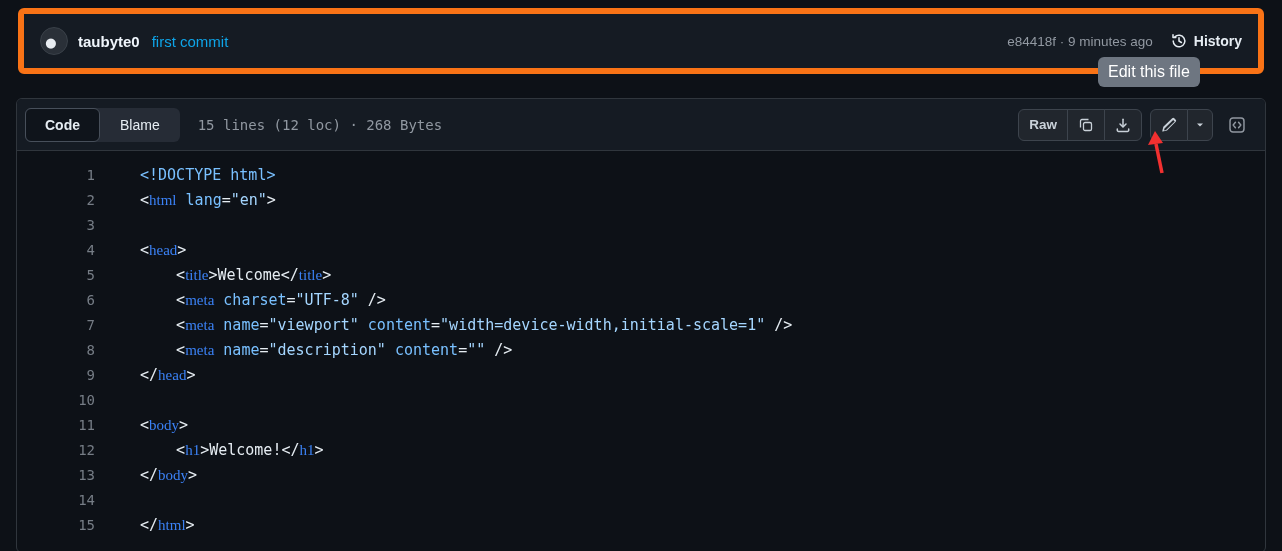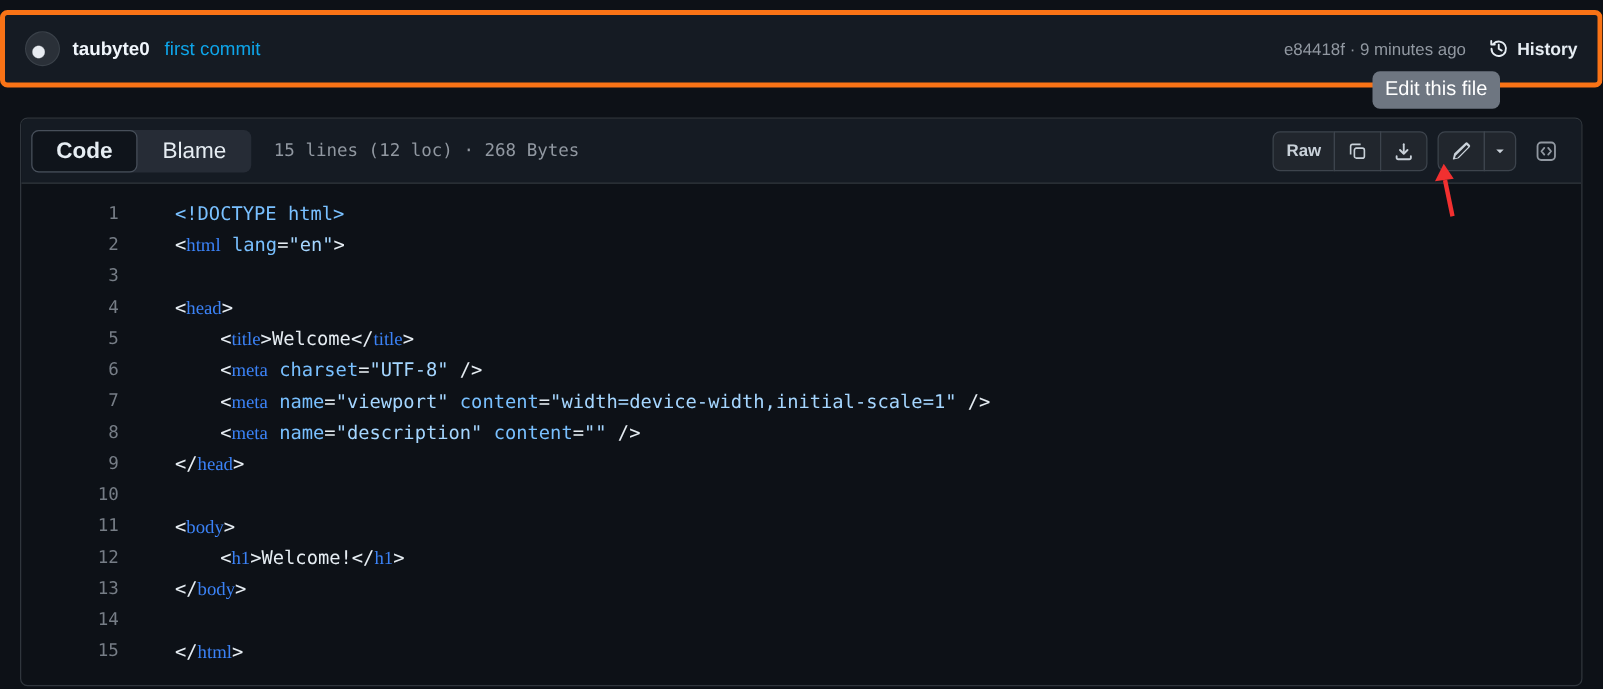--- a/index.html
+++ b/index.html
@@ -6,22 +6,22 @@
   html,body { width:1282px; height:551px; overflow:hidden; }
   body {
     background:#0d1117;
     font-family:"Liberation Sans", sans-serif;
     color:#e6edf3;
     position:relative;
   }
 
   
   .commit-bar {
-    margin:8px 0 0;
-    border:4px solid #f97316;
+    margin:8px 18px 0;
+    border:6px solid #f97316;
     border-radius:6px;
     background:#151b23;
     display:flex;
     align-items:center;
     gap:10px;
     padding:13px 16px;
   }
   .avatar {
     width:28px; height:28px; border-radius:50%;
     background:radial-gradient(circle at 38% 60%, #e8ecf1 0 4.5px, #2a3038 5.5px);
@@ -57,21 +57,21 @@
     gap:12px;
     padding:0 8px;
   }
   .seg {
     display:flex;
     background:#262c36;
     border-radius:6px;
   }
   .seg-btn {
     height:34px; padding:0 19px;
-    font-size:18px; color:#e6edf3;
+    font-size:14px; color:#e6edf3;
     background:transparent; border:1px solid transparent;
     border-radius:6px; cursor:pointer;
     font-family:"Liberation Sans", sans-serif;
   }
   .seg-btn.active {
     background:#0f141b;
     border:1px solid #474f5a;
     font-weight:700;
   }
   .file-meta {

